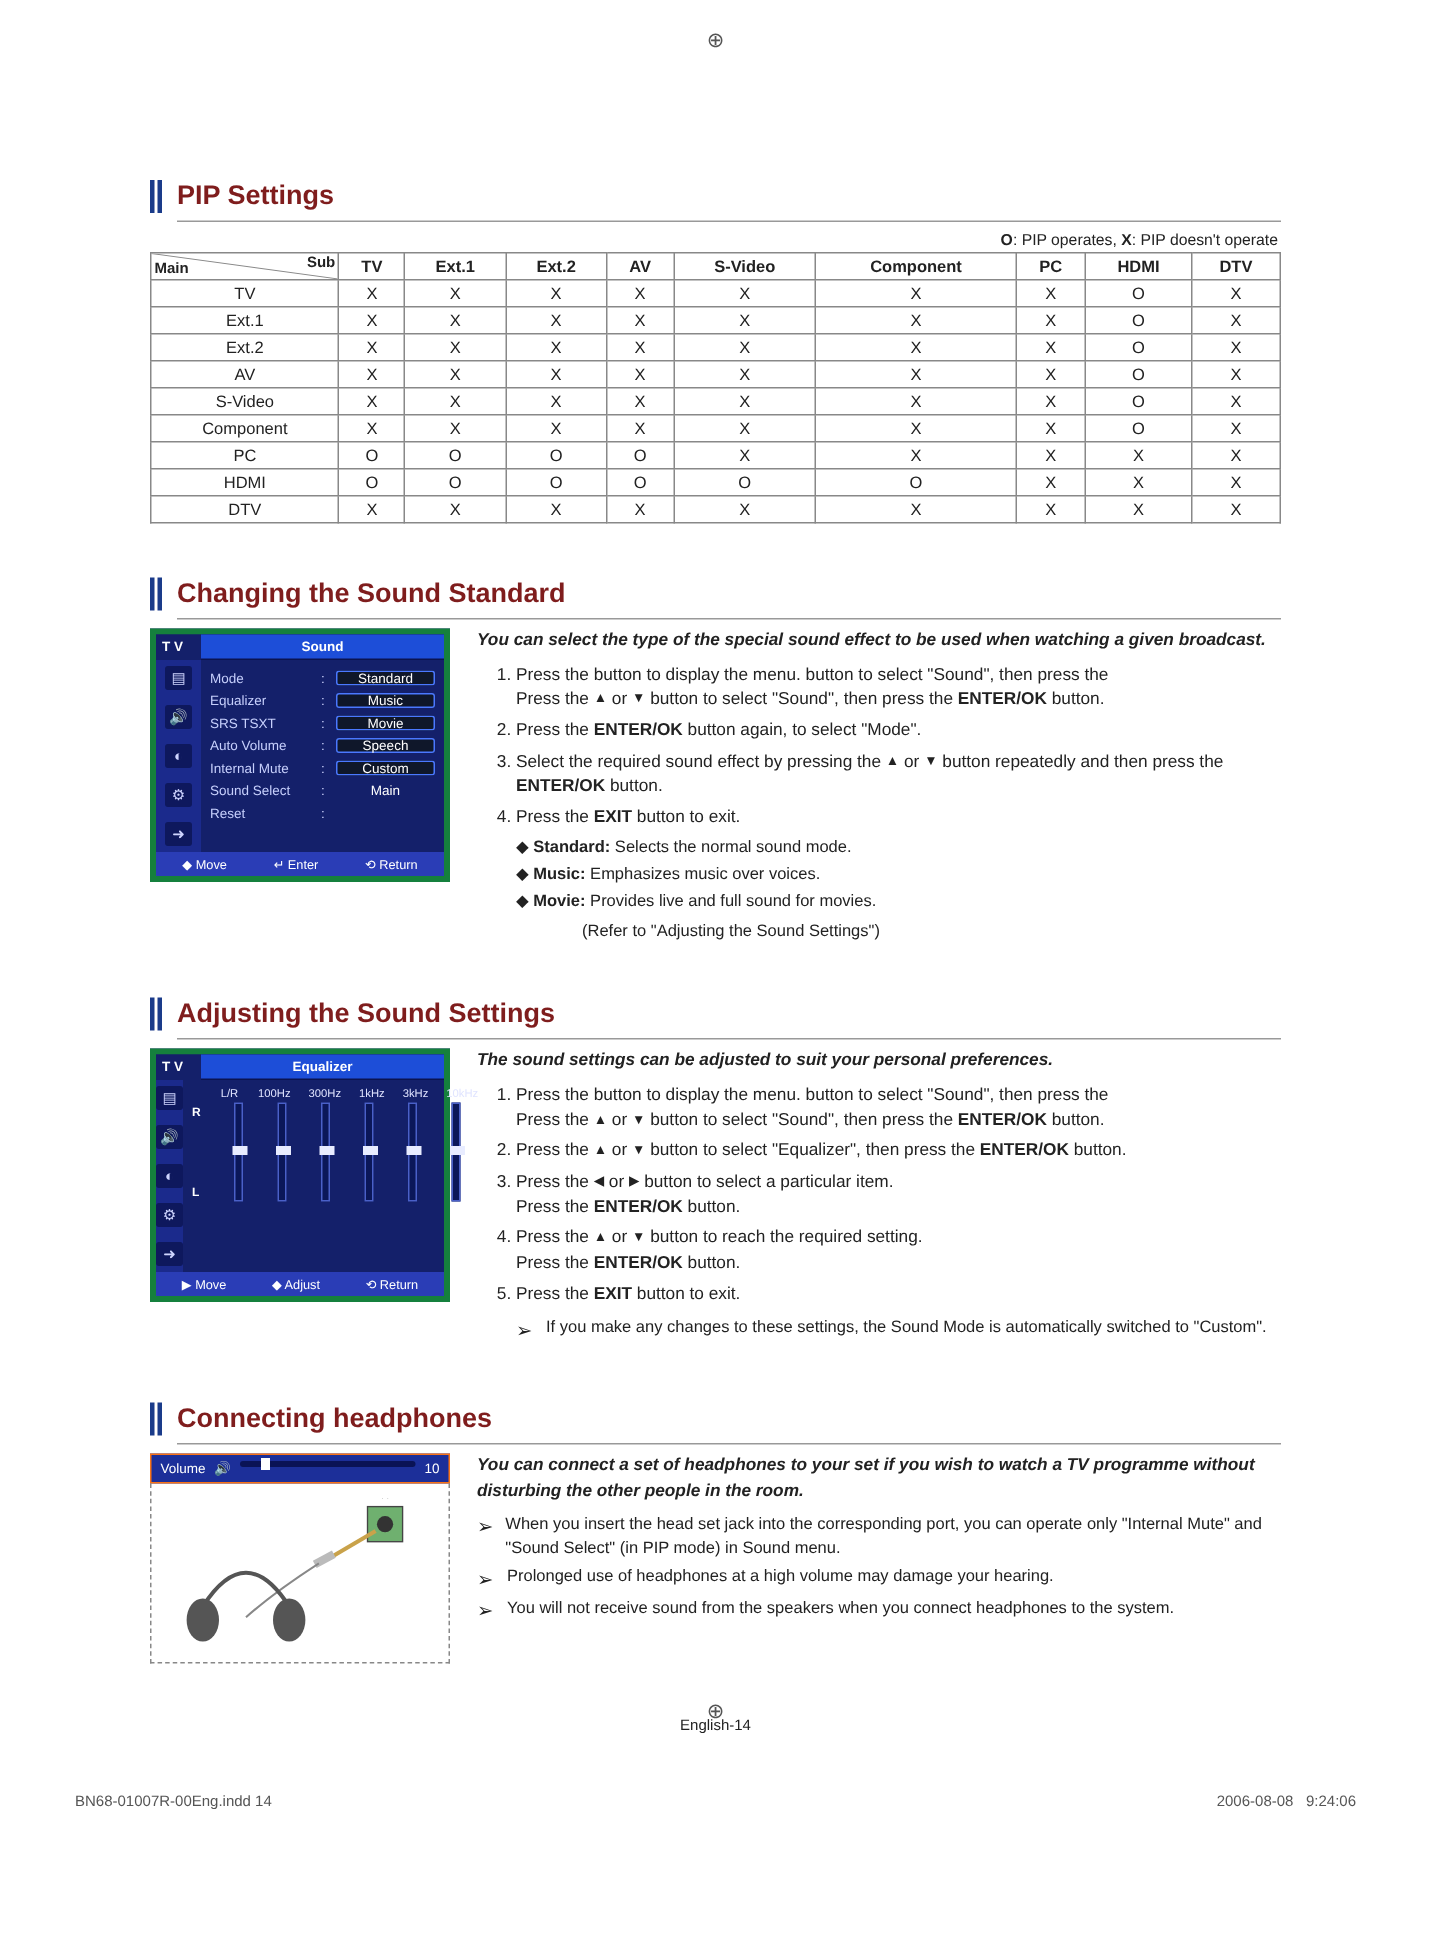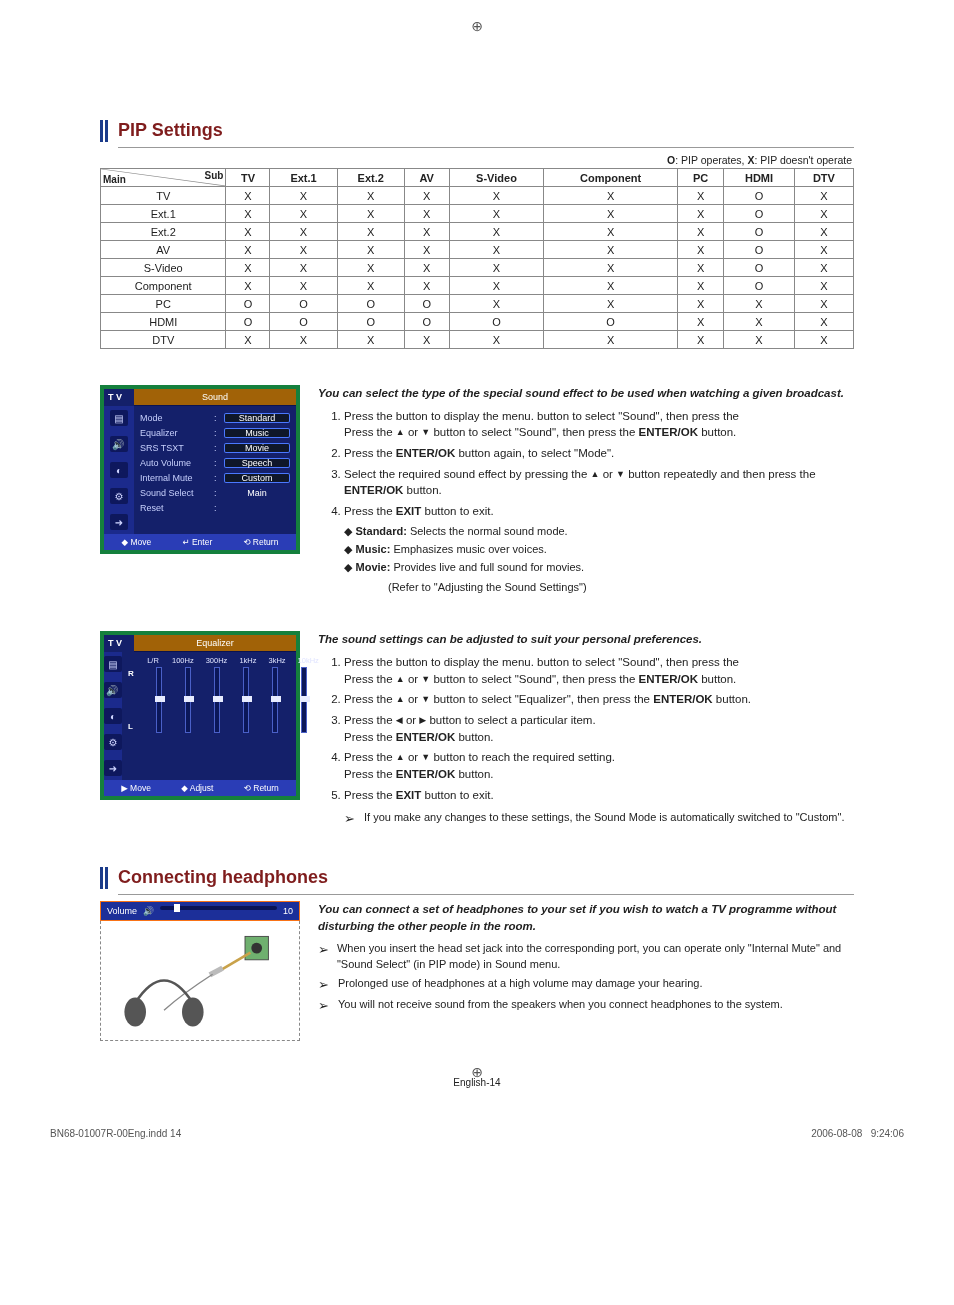--- a/index.html
+++ b/index.html
@@ -88,23 +88,23 @@
     width:30px;
     padding:3px 4px;
     font-weight:bold;
     font-size:9px;
     color:#fff;
   }
   .osd-head .title {
     flex:1;
     text-align:center;
     padding:3px 0;
-    background:#a16207;
+    background:#1d4ed8;
     color:#fff;
-    font-weight:normal;
+    font-weight:bold;
     border-bottom:1px solid #0b1350;
   }
   .osd-body { display:flex; }
   .osd-icons {
     width:30px;
     background:#1b2a8c;
     display:flex;
     flex-direction:column;
     align-items:center;
     padding:4px 0;
@@ -371,20 +371,30 @@
             <td>X</td>
             <td>X</td>
             <td>X</td>
             <td>X</td>
           </tr>
         </tbody>
     </table>
   </div>
 
   <div class="section">
+    <div class="title-rule">
+      <div class="bars">
+          <span></span>
+          <span></span>
+        </div>
+      <div style="flex:1">
+        <h1>Changing the Sound Standard</h1>
+        <div style="border-bottom:1px solid #999;"></div>
+      </div>
+    </div>
     <div class="body-area">
       <div class="osd">
         <div class="osd-box">
           <div class="osd-head">
             <div class="tv">T V</div>
             <div class="title">Sound</div>
           </div>
           <div class="osd-body">
             <div class="osd-icons">
               <div class="ico">▤</div>
@@ -452,20 +462,30 @@
             <div class="row"> ◆ <b>Movie:</b> Provides live and full sound for movies.</div>
           </div>
         <div class="sublist" style="margin-left:70px;">
           <span>(Refer to "Adjusting the Sound Settings")</span>
         </div>
       </div>
     </div>
   </div>
 
   <div class="section">
+    <div class="title-rule">
+      <div class="bars">
+          <span></span>
+          <span></span>
+        </div>
+      <div style="flex:1">
+        <h1>Adjusting the Sound Settings</h1>
+        <div style="border-bottom:1px solid #999;"></div>
+      </div>
+    </div>
     <div class="body-area">
       <div class="osd">
         <div class="osd-box">
           <div class="osd-head">
             <div class="tv">T V</div>
             <div class="title">Equalizer</div>
           </div>
           <div class="osd-body">
             <div class="osd-icons">
               <div class="ico">▤</div>

